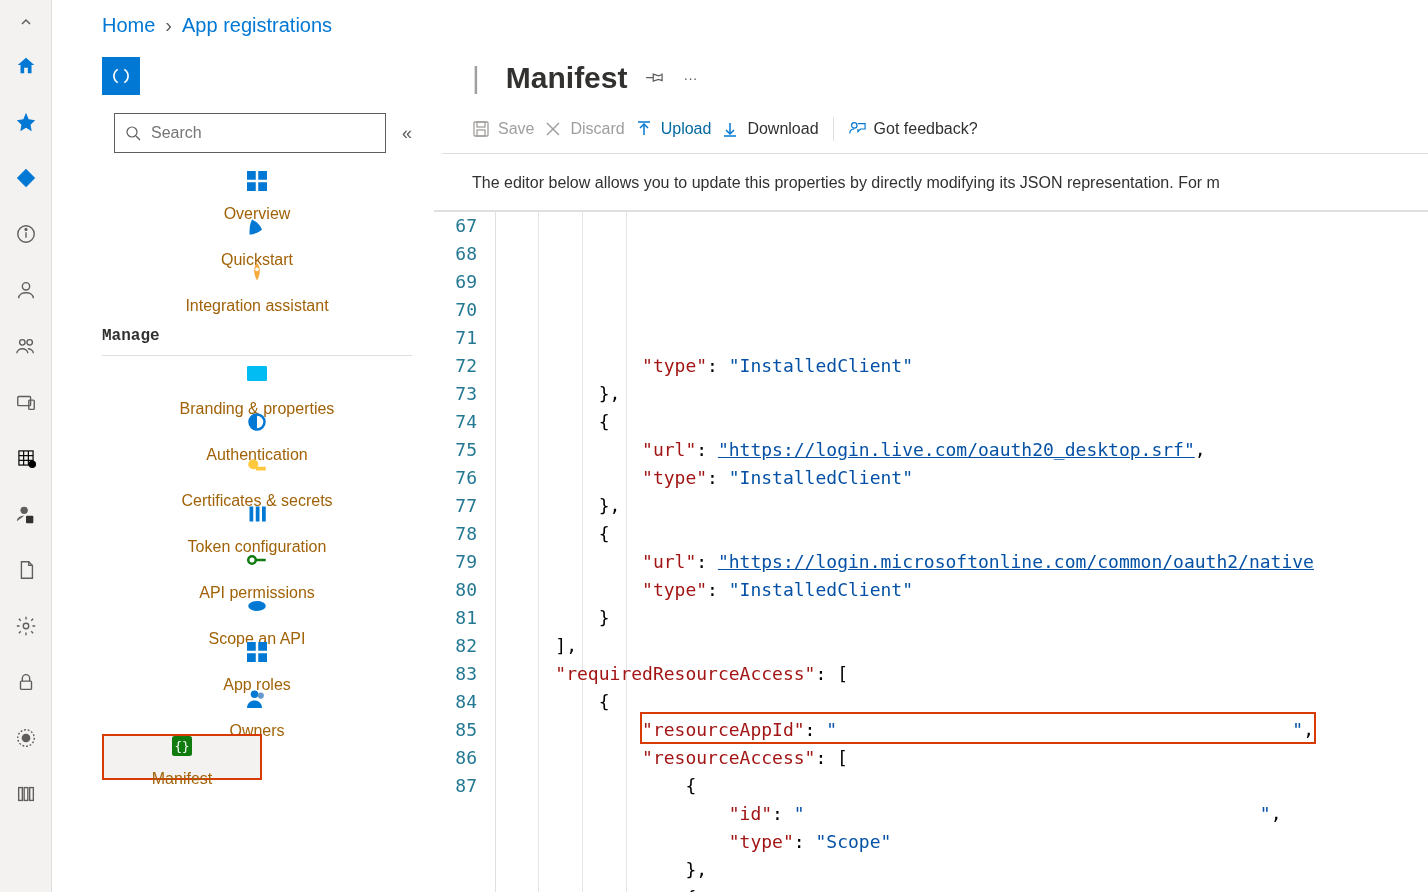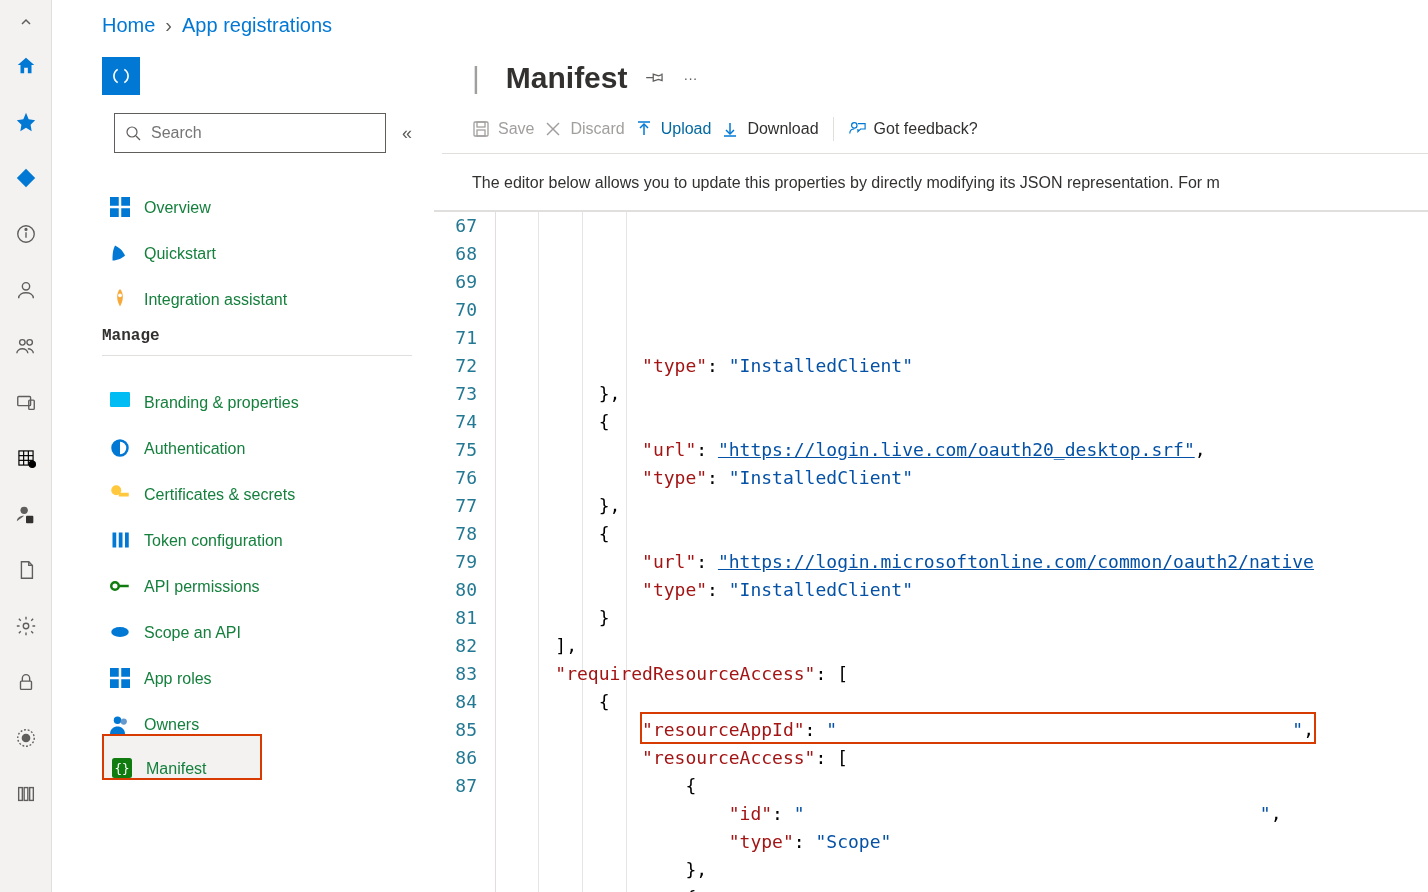--- a/index.html
+++ b/index.html
@@ -29,21 +29,21 @@
     .sidebar { width: 360px; padding-left: 50px; display:flex; flex-direction:column; }
     .app-icon { width: 38px; height: 38px; background: #0078d4; margin: 6px 0 18px 0; display:flex; align-items:center; justify-content:center; color:#fff; }
     .app-icon svg { width:20px; height:20px; }
     
     .search-row { display:flex; align-items:center; gap: 16px; margin-bottom: 18px; padding-left: 12px; }
     .search-box { flex:1; border:1px solid #605e5c; height: 40px; display:flex; align-items:center; padding: 0 10px; gap:10px; max-width: 310px;}
     .search-box input { border:none; outline:none; flex:1; font-size: 16px; color:#323130; background:transparent;}
     .search-box svg { width:16px; height:16px; color:#605e5c; }
     .collapse-btn { color:#605e5c; cursor:pointer; font-size: 18px; }
     
-    .side-item { display:flex; align-items:flex-end; gap: 14px; height: 46px; padding: 0 8px; cursor:pointer; font-size: 16px; color:#15803d;}
+    .side-item { display:flex; align-items:center; gap: 14px; height: 46px; padding: 0 8px; cursor:pointer; font-size: 16px; color:#a16207;flex-direction:column;}
     .side-item .icon { width: 20px; height:20px; display:flex; align-items:center; justify-content:center; flex-shrink: 0;}
     .side-item.selected { background: #f3f2f1; font-weight: 400;}
     .side-section { font-size: 16px; font-weight: 600; margin: 18px 0 4px 0; font-family: Liberation Mono, monospace; }
     .side-divider { height:1px; background:#e1dfdd; max-width: 310px; margin: 6px 0 10px 0;}
     
     .side-item.highlighted-red { border: 2px solid #d83b01; max-width: 160px; background: #f3f2f1;}
     
     
     .main-area { flex:1; display:flex; flex-direction:column; overflow:hidden; padding-left: 30px;}
     .page-title-row { display:flex; align-items:center; gap: 18px; padding: 10px 0 22px 30px; }

